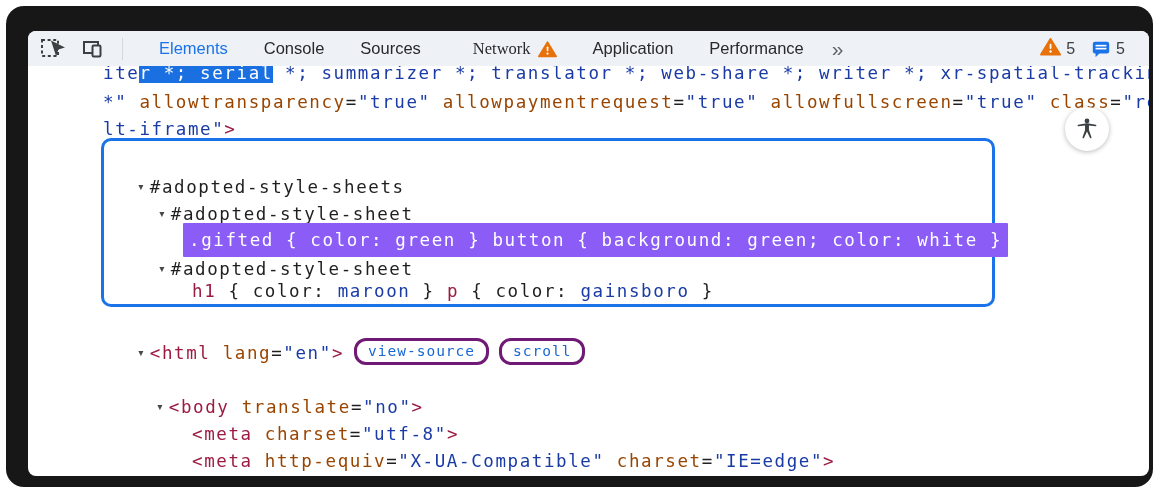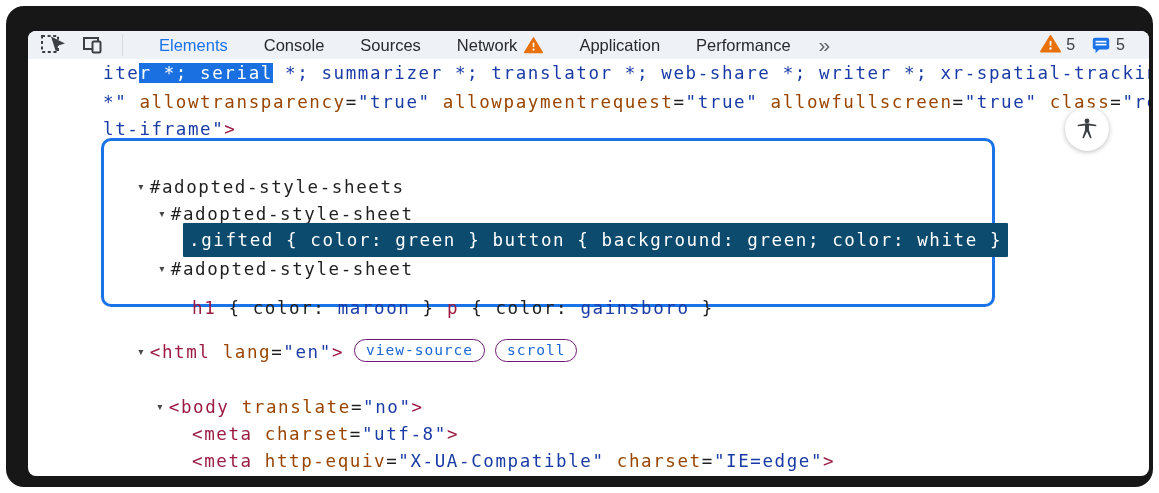--- a/index.html
+++ b/index.html
@@ -4,30 +4,30 @@
 <style>
   * { margin:0; padding:0; box-sizing:border-box; }
   html,body { width:1159px; height:493px; background:#ffffff; overflow:hidden;
               font-family:"Liberation Sans", sans-serif; }
   .frame { position:absolute; left:6px; top:6px; right:6px; bottom:6px;
            background:#171717; border-radius:18px; }
   .content { position:absolute; left:22px; top:25px; width:1121px; height:445px;
              background:#ffffff; border-radius:8px; overflow:hidden; }
 
   
-  .toolbar { position:absolute; left:0; top:0; width:100%; height:28px;
+  .toolbar { position:absolute; left:0; top:0; width:100%; height:35px;
              background:#eef1f6; display:flex; align-items:center; z-index:5; }
   .tb-icon { width:26px; height:26px; display:flex; align-items:center; justify-content:center; }
   .inspect { margin-left:12px; }
   .device  { margin-left:14px; }
   .tb-divider { width:1px; height:22px; background:#d4d7dc; margin-left:16px; }
   .tab { font-size:16.5px; color:#28292c; margin-left:36px; white-space:nowrap; }
   .tab.selected { color:#1a73e8; }
   .tab-net { display:flex; align-items:center; margin-left:36px; }
-  .tab-net .tab { margin-left:0; }
+  .tab-net .tab { margin-left:16px;font-family:Liberation Serif, serif; }
   .net-warn { margin-left:7px; display:flex; }
   .chevron { font-size:21px; color:#5f6368; margin-left:28px; letter-spacing:-2px; }
   .tb-right { margin-left:auto; display:flex; align-items:center; margin-right:24px; }
   .count { font-size:16px; color:#3c4043; margin-left:5px; }
   .msg-icon { margin-left:16px; display:flex; }
 
   
   .a11y { position:absolute; left:1037px; top:76px; width:44px; height:44px;
           background:#fff; border-radius:50%; z-index:6;
           box-shadow:0 1px 5px rgba(0,0,0,.28); display:flex; align-items:center; justify-content:center; }
@@ -37,27 +37,27 @@
        font-size:17.5px; letter-spacing:1.6px; line-height:27px; height:27px;
        color:#1f1f1f; z-index:1; }
   .tri { color:#474747; font-size:13px; letter-spacing:0; margin-right:5px; vertical-align:2px; }
   .nav  { color:#1a3ba6; }
   .attr { color:#994500; }
   .tag  { color:#9c1b42; }
   .blk  { color:#1f1f1f; }
   .gray { color:#5f6368; }
   .lnk  { color:#1b6fd6; text-decoration:underline; }
   .selhi { background:#1a70e0; color:#ffffff; }
-  .selrow { background:#0c4a6e; color:#ffffff; padding:7px 6px; border-radius:1px; }
+  .selrow { background:#8b5cf6; color:#ffffff; padding:7px 6px; border-radius:1px; }
 
   .bluebox { position:absolute; left:73px; top:107px; width:894px; height:169px;
              border:3px solid #1a73e8; border-radius:10px; z-index:0; background:#fff; }
 
   .pill { display:inline-block; font-family:"DejaVu Sans Mono", monospace; font-size:14.5px;
-          letter-spacing:1px; color:#1967d2; border:1px solid #701a75; border-radius:12px;
+          letter-spacing:1px; color:#1967d2; border:3px solid #701a75; border-radius:12px;
           padding:0 11px; line-height:21px; margin-left:10px; vertical-align:3px; background:#fff; }
   .dots { display:inline-block; font-size:15px; letter-spacing:.5px; color:#1a73e8;
           border:1.5px solid #8ab0ee; border-radius:10px; line-height:13px; padding:0 5px 4px 5px;
           margin:0 7px; vertical-align:4px; background:#fff; }
 </style>
 </head>
 <body>
 
 <div class="frame">
 <div class="content">
@@ -72,21 +72,21 @@
 
 
   <div class="t" style="left:109px; top:142px;"><span class="tri">▾</span><span class="blk">#adopted-style-sheets</span></div>
 
   <div class="t" style="left:130px; top:169px;"><span class="tri">▾</span><span class="blk">#adopted-style-sheet</span></div>
 
   <div class="t" style="left:155px; top:196px;"><span class="selrow">.gifted { color: green } button { background: green; color: white }</span></div>
 
   <div class="t" style="left:130px; top:224px;"><span class="tri">▾</span><span class="blk">#adopted-style-sheet</span></div>
 
-  <div class="t" style="left:164px; top:264px;text-align:right;"><span class="tag">h1</span><span class="blk"> { color: </span><span class="nav">maroon</span><span class="blk"> } </span><span class="tag">p</span><span class="blk"> { color: </span><span class="nav">gainsboro</span><span class="blk"> }</span></div>
+  <div class="t" style="left:164px; top:247px;text-align:right;"><span class="tag">h1</span><span class="blk"> { color: </span><span class="nav">maroon</span><span class="blk"> } </span><span class="tag">p</span><span class="blk"> { color: </span><span class="nav">gainsboro</span><span class="blk"> }</span></div>
 
 
   <div class="t" style="left:109px; top:307px;"><span class="tri">▾</span><span class="tag">&lt;html </span><span class="attr">lang</span><span class="blk">=</span><span class="nav">"en"</span><span class="tag">&gt;</span><span class="pill">view-source</span><span class="pill">scroll</span></div>
 
 
   <div class="t" style="left:128px; top:362px;"><span class="tri">▾</span><span class="tag">&lt;body </span><span class="attr">translate</span><span class="blk">=</span><span class="nav">"no"</span><span class="tag">&gt;</span></div>
 
   <div class="t" style="left:164px; top:390px;"><span class="tag">&lt;meta </span><span class="attr">charset</span><span class="blk">=</span><span class="nav">"utf-8"</span><span class="tag">&gt;</span></div>
 
   <div class="t" style="left:164px; top:417px;"><span class="tag">&lt;meta </span><span class="attr">http-equiv</span><span class="blk">=</span><span class="nav">"X-UA-Compatible"</span><span class="blk"> </span><span class="attr">charset</span><span class="blk">=</span><span class="nav">"IE=edge"</span><span class="tag">&gt;</span></div>

